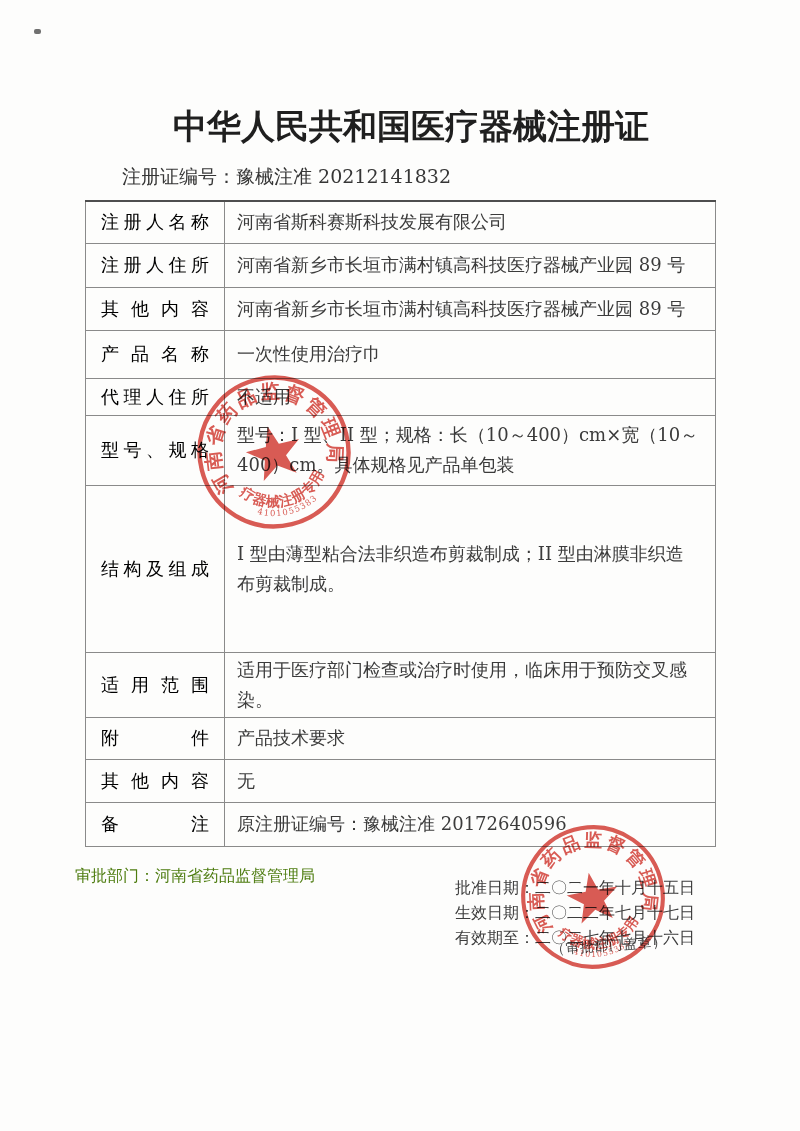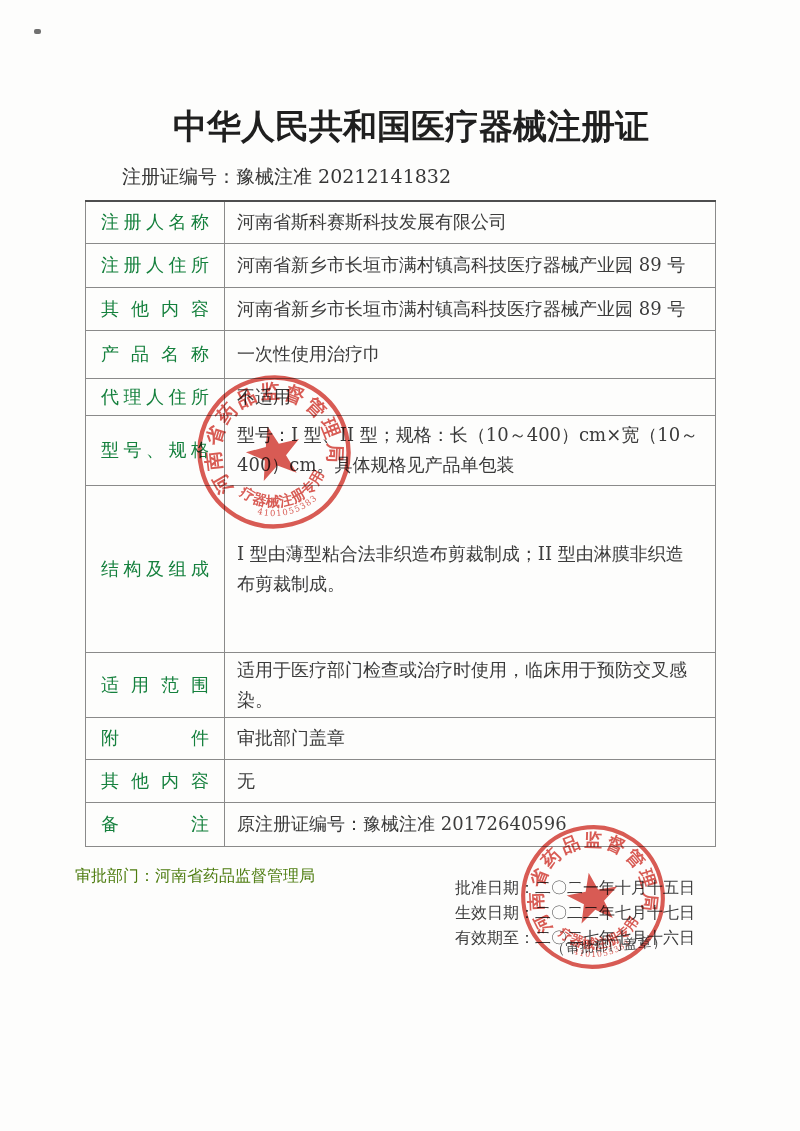--- a/index.html
+++ b/index.html
@@ -24,21 +24,21 @@
     font-size:18px;color:#3b3b3b;
     border:1.5px solid #6d6d6d;border-top:2.5px solid #4e4e4e;
   }
   table.cert-table th,table.cert-table td{
     border:1px solid #8a8a8a;font-weight:normal;
   }
   th.label-cell{
     width:108px;padding:0 15px;
     text-align:justify;text-align-last:justify;
     -moz-text-align-last:justify;
-    color:#15803d;
+    color:#000000;
   }
   td.value-cell{
     padding:2px 16px 2px 12px;vertical-align:middle;line-height:30px;
   }
   .footer-left{position:absolute;left:75px;top:866px;font-size:16px;color:#4d7c0f;}
   .dates{position:absolute;left:455px;top:875px;font-size:16px;color:#3d3d3d;}
   .date-line{height:25px;line-height:25px;white-space:nowrap;}
   .seal-note{
     position:absolute;left:551px;top:937px;font-size:13.5px;color:#454545;
     letter-spacing:1px;transform:rotate(-4deg);white-space:nowrap;
@@ -94,21 +94,21 @@
         <tr style="height: 167px;">
       <th class="label-cell">结构及组成</th>
       <td class="value-cell">I 型由薄型粘合法非织造布剪裁制成；II 型由淋膜非织造布剪裁制成。</td>
     </tr>
         <tr style="height: 43px;">
       <th class="label-cell">适用范围</th>
       <td class="value-cell">适用于医疗部门检查或治疗时使用，临床用于预防交叉感染。</td>
     </tr>
         <tr style="height: 42px;">
       <th class="label-cell">附件</th>
-      <td class="value-cell">审批部门盖章</td>
+      <td class="value-cell">产品技术要求</td>
     </tr>
         <tr style="height: 43px;">
       <th class="label-cell">其他内容</th>
       <td class="value-cell">无</td>
     </tr>
         <tr style="height: 44px;">
       <th class="label-cell">备注</th>
       <td class="value-cell">原注册证编号：豫械注准 20172640596</td>
     </tr>
       </tbody>

